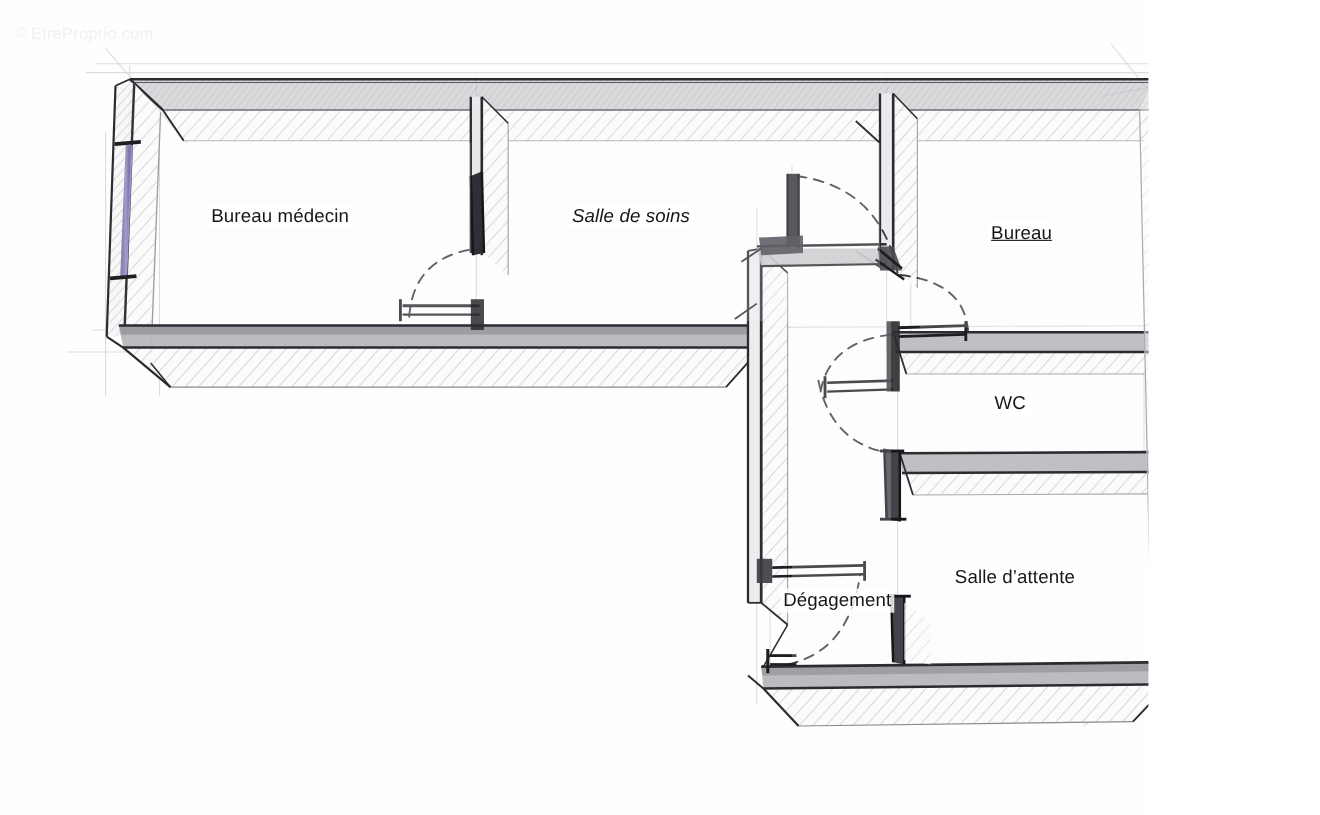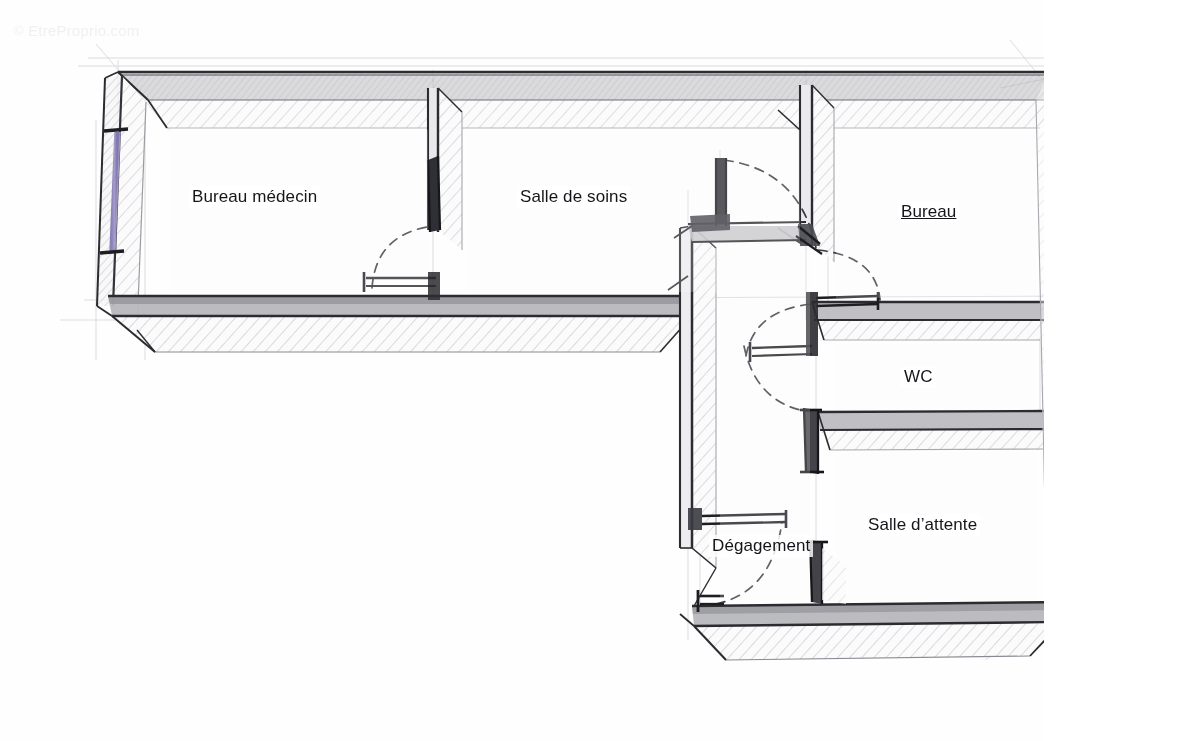--- a/index.html
+++ b/index.html
@@ -317,25 +317,25 @@
       <rect x="466" y="130" width="334" height="162" fill="#fcfcfd"></rect>
       <rect x="836" y="130" width="200" height="168" fill="#fcfcfd"></rect>
       <rect x="836" y="344" width="200" height="66" fill="#fcfcfd"></rect>
       <rect x="836" y="452" width="200" height="148" fill="#fcfcfd"></rect>
       <rect x="720" y="252" width="90" height="348" fill="#fcfcfd"></rect>
     </g>
   </svg>
 
   <div class="room-label" style="left:189px; top:186px;">Bureau médecin</div>
 
-  <div class="room-label" style="left:517px; top:186px;">Salle de soins</div>
+  <div class="room-label" style="left:517px; top:186px;font-style:italic;">Salle de soins</div>
 
   <div class="room-label" style="left:898px; top:201px;text-decoration:underline;">Bureau</div>
 
-  <div class="room-label" style="left:901px; top:366px;">WC</div>
+  <div class="room-label" style="left:901px; top:356px;">WC</div>
 
   <div class="room-label" style="left:709px; top:495px;margin-top:40px;">Dégagement</div>
 
   <div class="room-label" style="left:865px; top:514px;">Salle d’attente</div>
 
   <div class="watermark">
     <span class="wm-c">©</span>
     <span>EtreProprio.com</span>
   </div>
 

